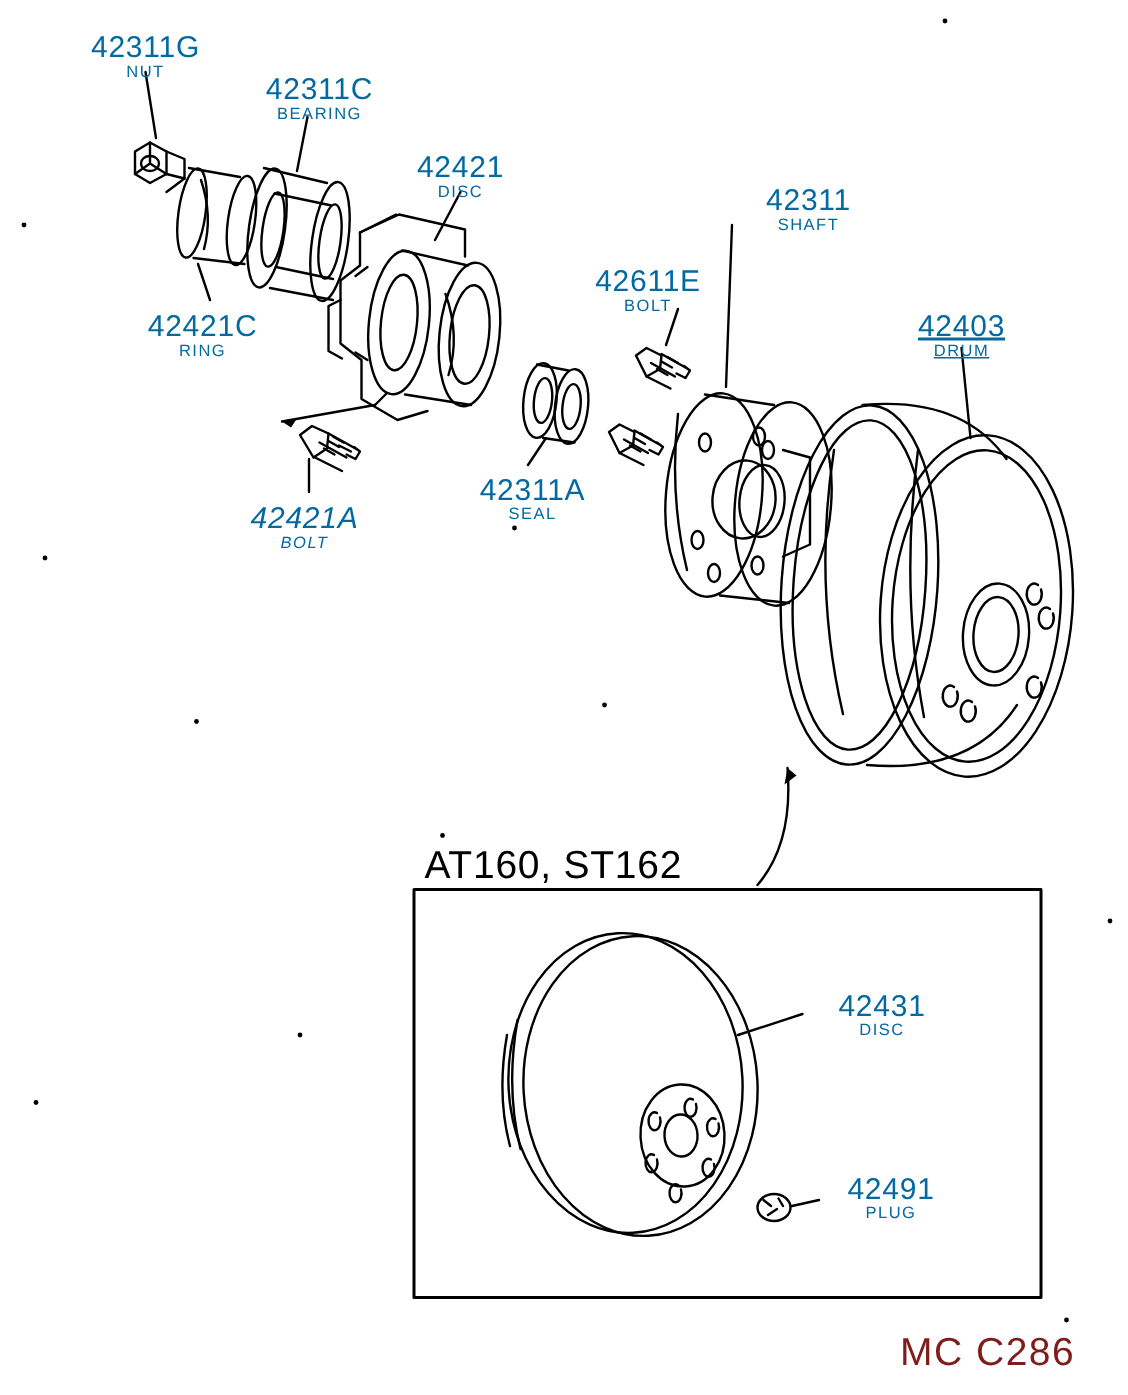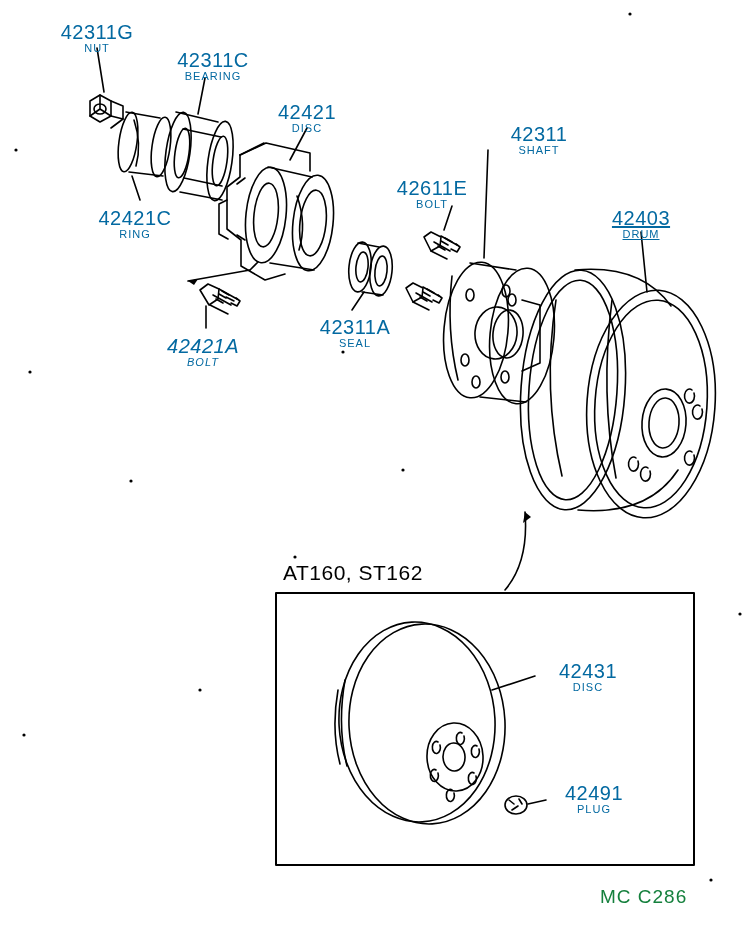--- a/index.html
+++ b/index.html
@@ -41,29 +41,29 @@
     font-family: "Liberation Sans", sans-serif;
   }
   .lbl .sub {
     display: block;
     font-size: 11px;
     letter-spacing: 1px;
     font-family: "Liberation Sans", sans-serif;
   }
   .boxtitle {
     position: absolute;
-    font-size: 21px;
+    font-size: 26px;
     letter-spacing: 0.5px;
     color: #000;
   }
   .corner-code {
     position: absolute;
-    font-size: 19px;
+    font-size: 26px;
     letter-spacing: 1px;
-    color: #15803d;
+    color: #7f1d1d;
   }
 </style>
 </head>
 <body>
 
 <div id="diagram-root">
 
   <svg class="art" viewBox="0 0 752 930" xmlns="http://www.w3.org/2000/svg">
     <g fill="none" stroke="#000" stroke-width="1.6" stroke-linecap="round" stroke-linejoin="round">
 

